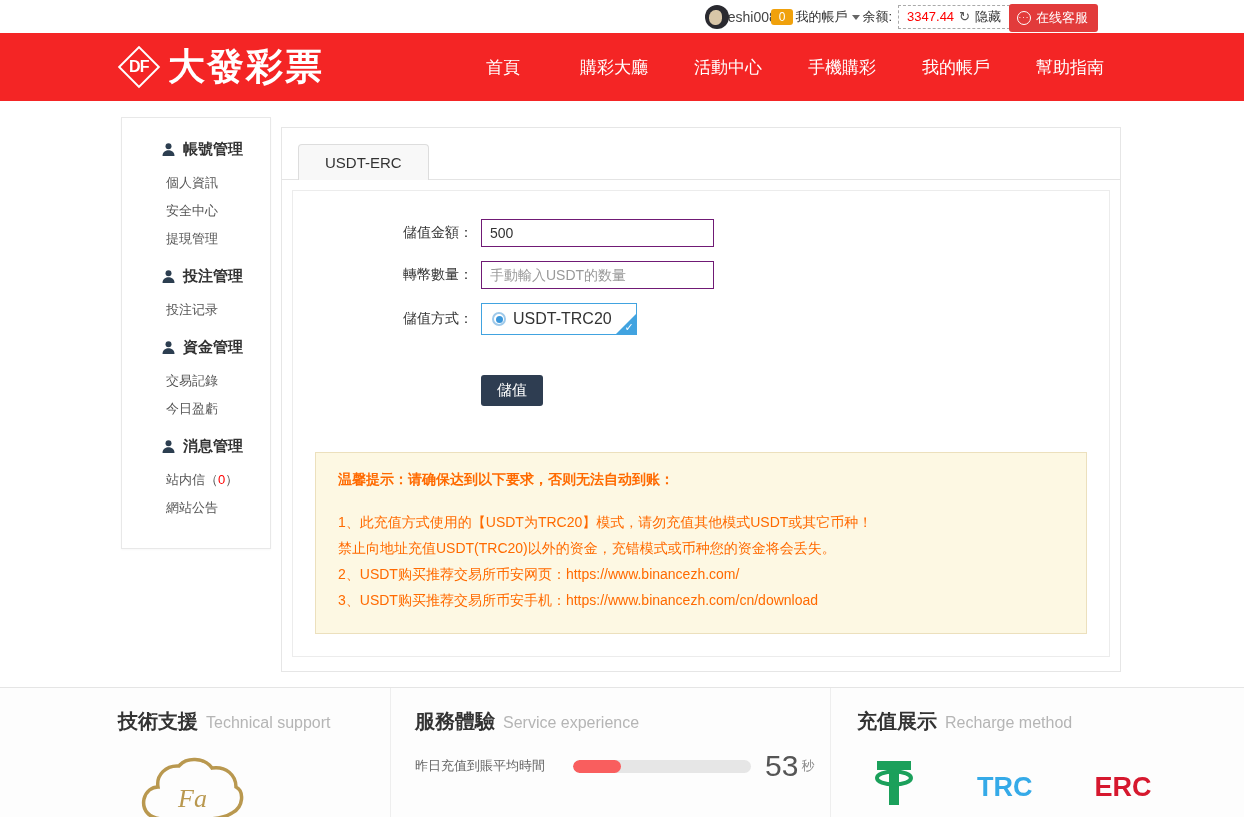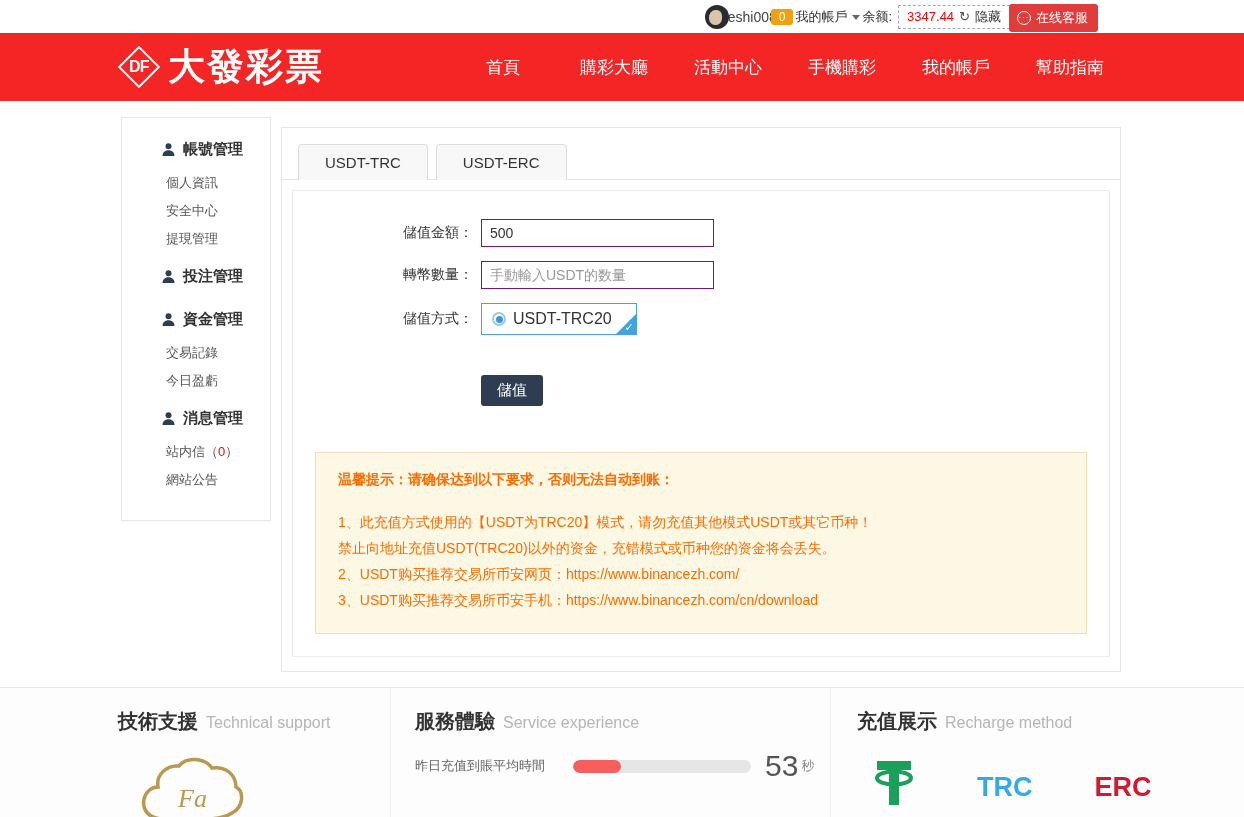--- a/index.html
+++ b/index.html
@@ -165,20 +165,21 @@
     <div class="side-section">
       <div class="side-header">
         <span class="user-icon">
           <svg width="13" height="14" viewBox="0 0 13 14">
               <circle cx="6.5" cy="3.2" r="3" fill="#2c3e50"></circle>
               <path d="M0.5 13 C0.5 8.8 4 7.2 6.5 7.2 C9 7.2 12.5 8.8 12.5 13 Z" fill="#2c3e50"></path>
             </svg>
         </span>
         <span>投注管理</span>
       </div>
+      <div class="side-item">投注记录</div>
     </div>
     <div class="side-section">
       <div class="side-header">
         <span class="user-icon">
           <svg width="13" height="14" viewBox="0 0 13 14">
               <circle cx="6.5" cy="3.2" r="3" fill="#2c3e50"></circle>
               <path d="M0.5 13 C0.5 8.8 4 7.2 6.5 7.2 C9 7.2 12.5 8.8 12.5 13 Z" fill="#2c3e50"></path>
             </svg>
         </span>
         <span>資金管理</span>
@@ -198,21 +199,20 @@
       </div>
       <div class="side-item">
         <span>站内信（</span><span class="count-red">0</span><span>）</span>
       </div>
       <div class="side-item">網站公告</div>
     </div>
   </div>
 
   <div class="main-card">
     <div class="tabbar">
-      <div class="tab">USDT-TRC</div>
       <div class="tab">USDT-ERC</div>
     </div>
     <div class="panel">
 
       <div class="form-row">
         <span class="form-label">儲值金額：</span>
         <input class="form-input" value="500" style="">
       </div>
 
 

